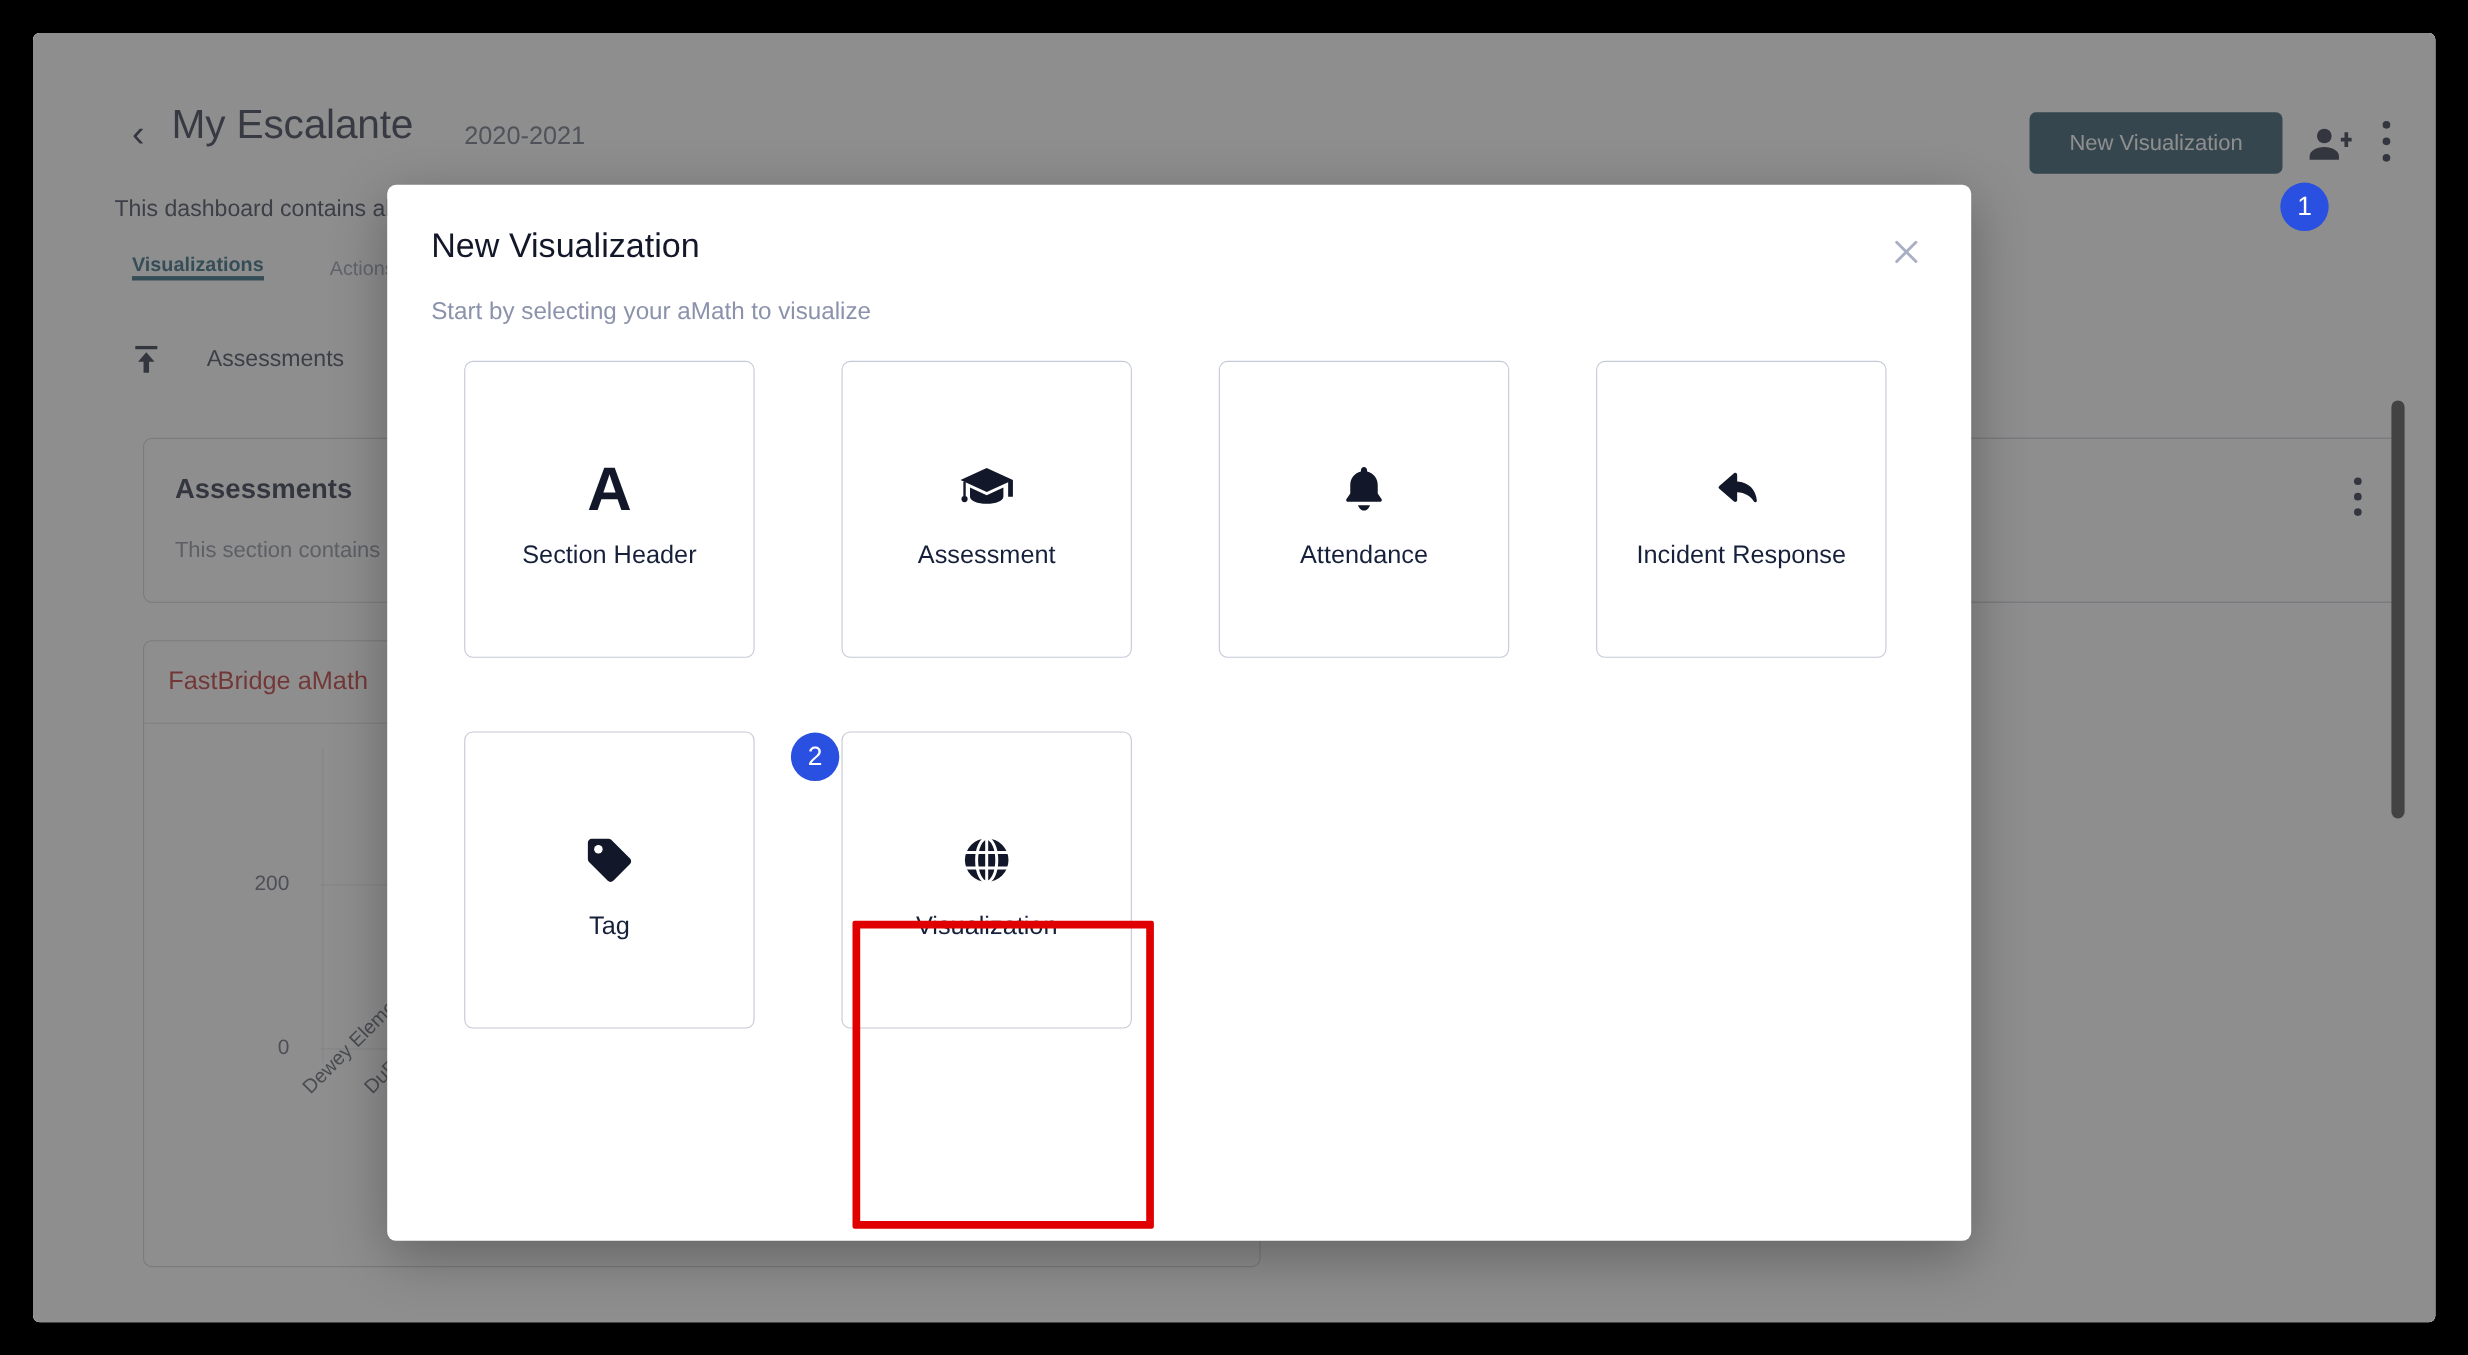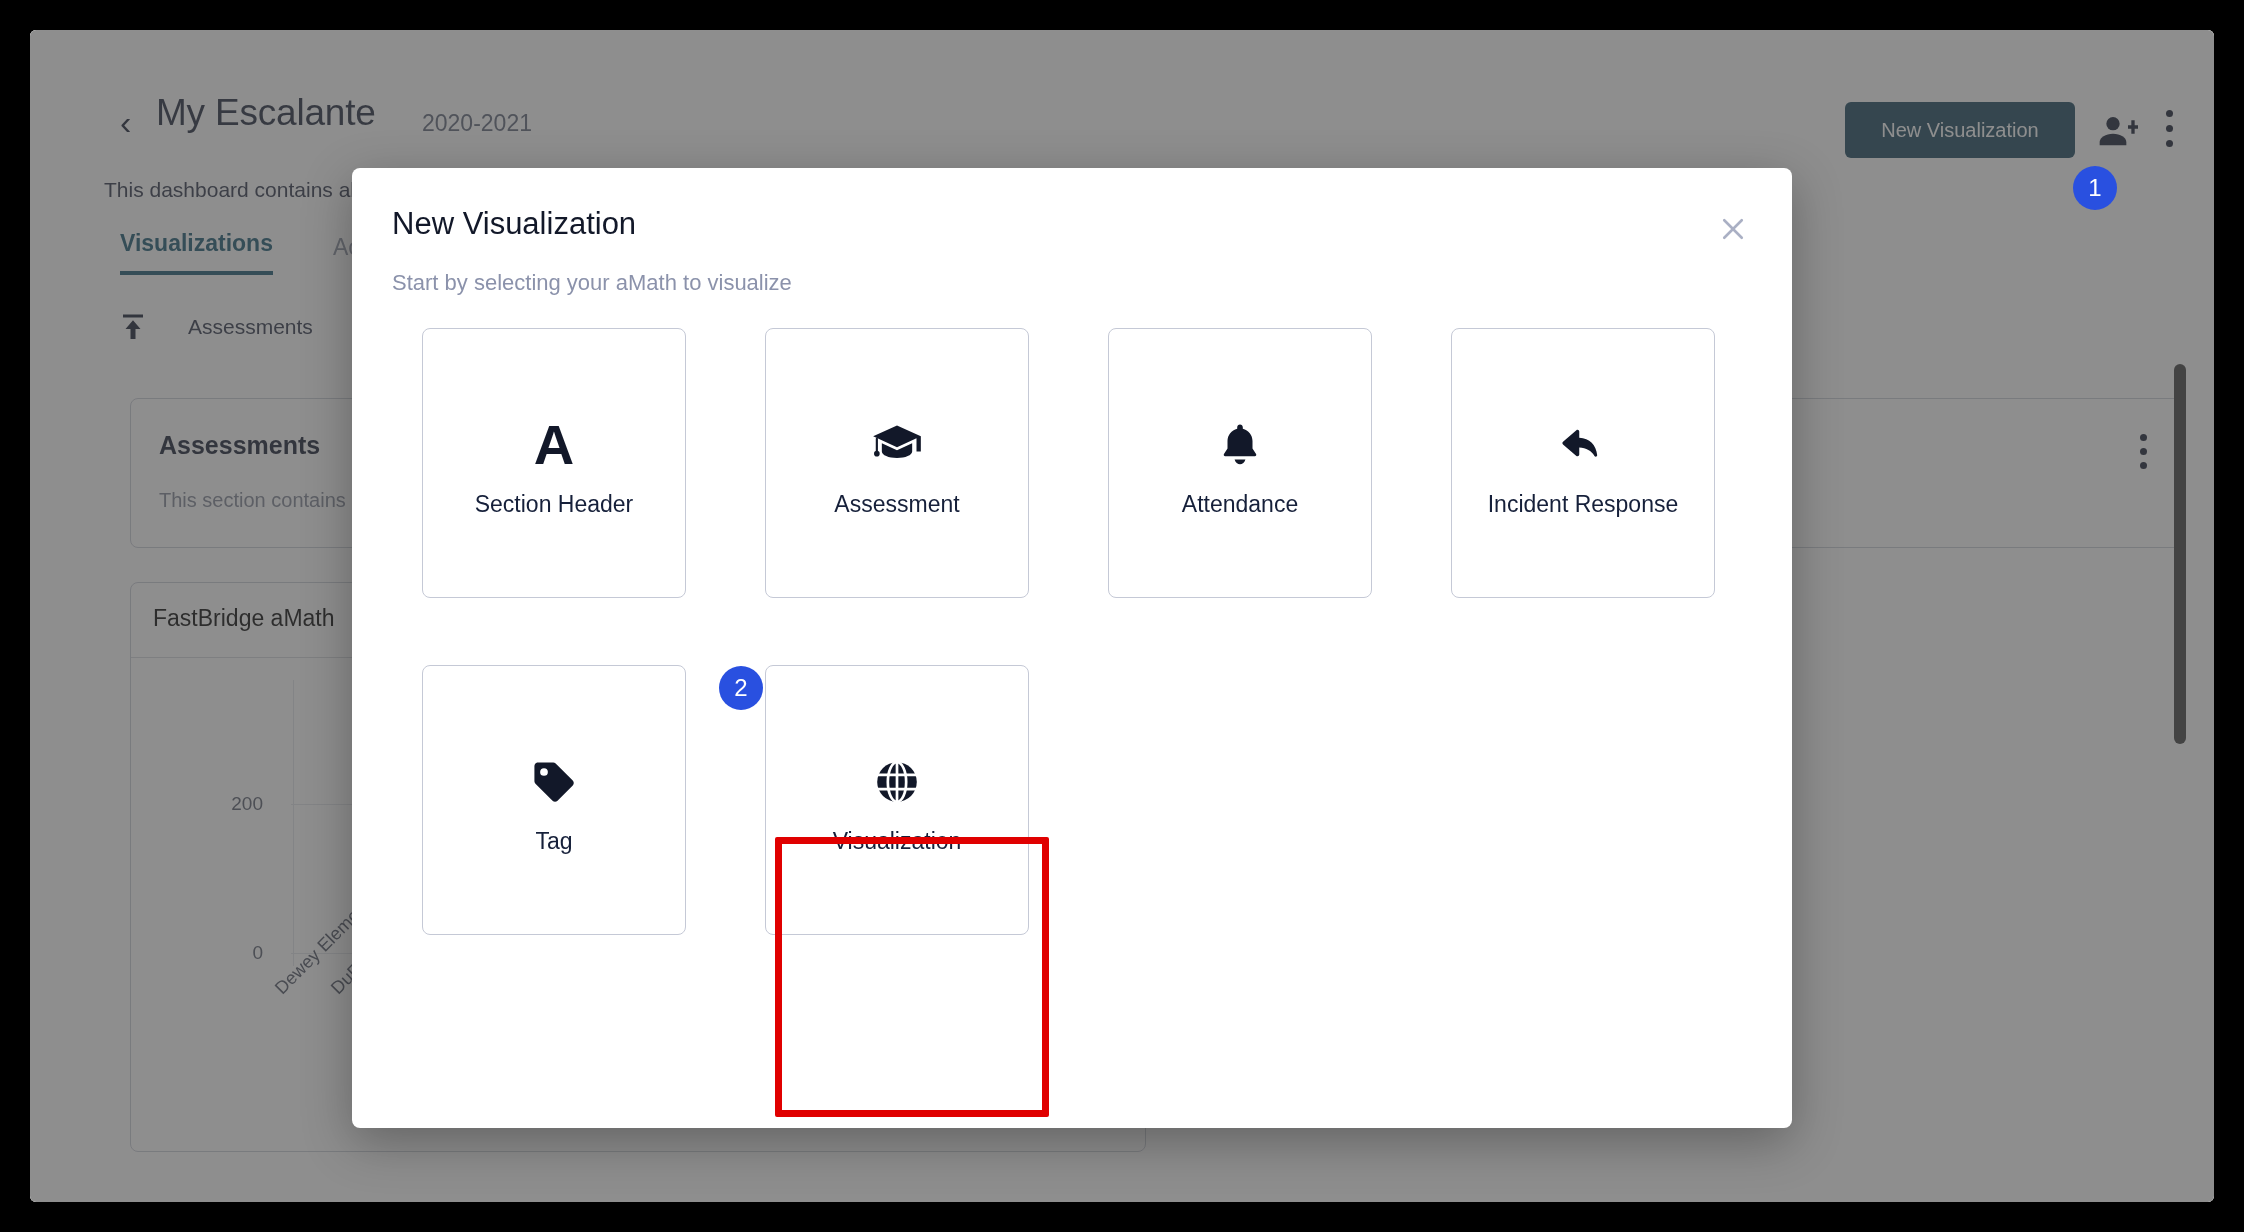--- a/index.html
+++ b/index.html
@@ -81,21 +81,21 @@
     width: 12px; height: 44px;
   }
   .dot3 { width: 7px; height: 7px; border-radius: 50%; background: #11182d; margin: 0 auto 8px; }
 
   
   #tabs-row {
     position: absolute; left: 90px; top: 200px;
     display: flex; gap: 60px; align-items: flex-end;
   }
   .tab {
-    font-size: 23px; padding-bottom: 14px;
+    font-size: 18px; 
     color: #8a90a0; cursor: pointer; white-space: nowrap;
   }
   .tab.active { color: #15556e; font-weight: bold; border-bottom: 4px solid #15556e; }
 
   
   #subnav-row {
     position: absolute; left: 88px; top: 282px;
     display: flex; align-items: center; gap: 40px;
   }
   #upload-icon { width: 30px; height: 30px; color: #11182d; }
@@ -122,21 +122,21 @@
   .dot3s { width: 7px; height: 7px; border-radius: 50%; background: #11182d; margin: 0 auto 7px; }
 
   
   #chart-card {
     position: absolute; left: 100px; top: 552px;
     width: 1016px; height: 570px;
     border: 1px solid #c9ccd6; border-radius: 8px; background: #ffffff;
   }
   #chart-card-title {
     position: absolute; left: 22px; top: 22px;
-    font-size: 23px; color: #000000;
+    font-size: 23px; color: #b91c1c;
   }
   #chart-divider {
     position: absolute; left: 0; right: 0; top: 74px; height: 1px; background: #d4d7de;
   }
   #chart-plot { position: absolute; left: 0; top: 75px; right: 0; bottom: 0; }
   .grid-v { position: absolute; width: 1px; background: #e3e5ea; top: 22px; bottom: 185px; }
   .grid-h { position: absolute; height: 1px; background: #e3e5ea; left: 160px; right: 20px; }
   .ytick {
     position: absolute; right: 0; transform: translateY(-50%);
     font-size: 19px; color: #555b6b; width: 140px; text-align: right;

